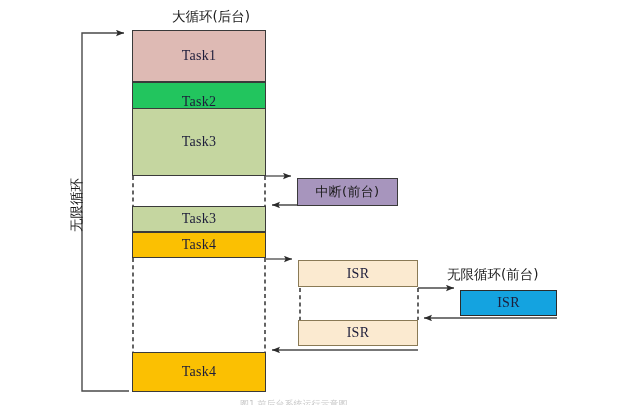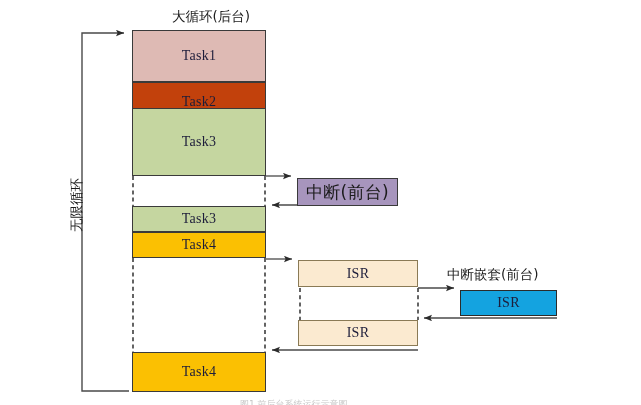--- a/index.html
+++ b/index.html
@@ -43,21 +43,21 @@
   .box.isr {
     border: 1.2px solid #8a7a55;
     background: #fbead0;
     color: #1d1d3a;
   }
   .box.nested {
     border: 1.2px solid #2b2b2b;
   }
   .cn {
     font-family: "DejaVu Sans", "Liberation Sans", sans-serif;
-    font-size: 17px;
+    font-size: 13px;
     color: #1b1b1b;
   }
   .label {
     position: absolute;
     white-space: nowrap;
     color: #1b1b1b;
   }
   .label.title {
     font-family: "DejaVu Sans", "Liberation Sans", sans-serif;
     font-size: 13.5px;
@@ -130,21 +130,21 @@
 
     <g>
       <path d="M418,350 L272,350" fill="none" stroke="#4a4a4a" stroke-width="1.3" marker-end="url(#arrow)"></path>
     </g>
   </svg>
 
   <div class="box" style="left:132px; top:30px; width:134px; height:52px; background:#debab4;">
     <span>Task1</span>
   </div>
 
-  <div class="box" style="left:132px; top:82px; width:134px; height:40px; background:#c2410c;">
+  <div class="box" style="left:132px; top:82px; width:134px; height:40px; background:#22c55e;">
     <span>Task2</span>
   </div>
 
   <div class="box" style="left:132px; top:108px; width:134px; height:68px; background:#c5d6a0;">
     <span>Task3</span>
   </div>
 
   <div class="box" style="left:132px; top:206px; width:134px; height:26px; background:#c5d6a0;">
     <span>Task3</span>
   </div>
@@ -168,19 +168,19 @@
   <div class="box isr" style="left:298px; top:320px; width:120px; height:26px;">
     <span>ISR</span>
   </div>
 
   <div class="box nested" style="left:460px; top:290px; width:97px; height:26px; background:#14a3e0;">
     <span>ISR</span>
   </div>
 
   <div class="label title" style="left:140px; top:8px;margin-left:32px;">大循环(后台)</div>
 
-  <div class="label title" style="left:447px; top:266px;">中断嵌套(前台)</div>
+  <div class="label title" style="left:447px; top:266px;">无限循环(前台)</div>
 
   <div class="vlabel" style="left:68px; top:232px;">无限循环</div>
 
   <div class="footnote" style="left:240px; top:398px;">图1 前后台系统运行示意图</div>
 
 </div>
 
 </body></html>

